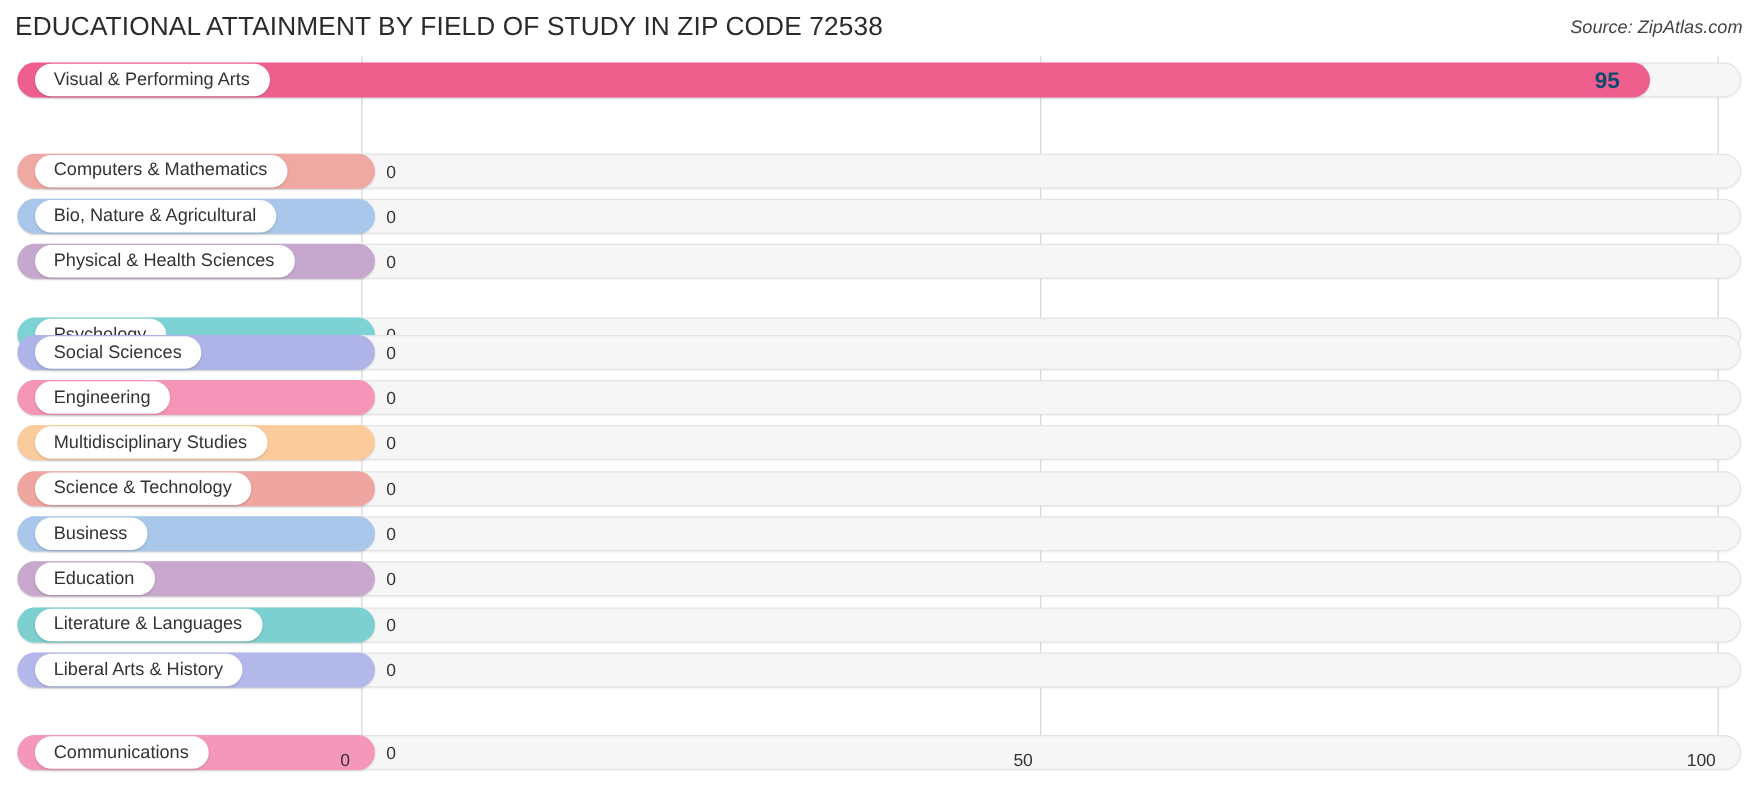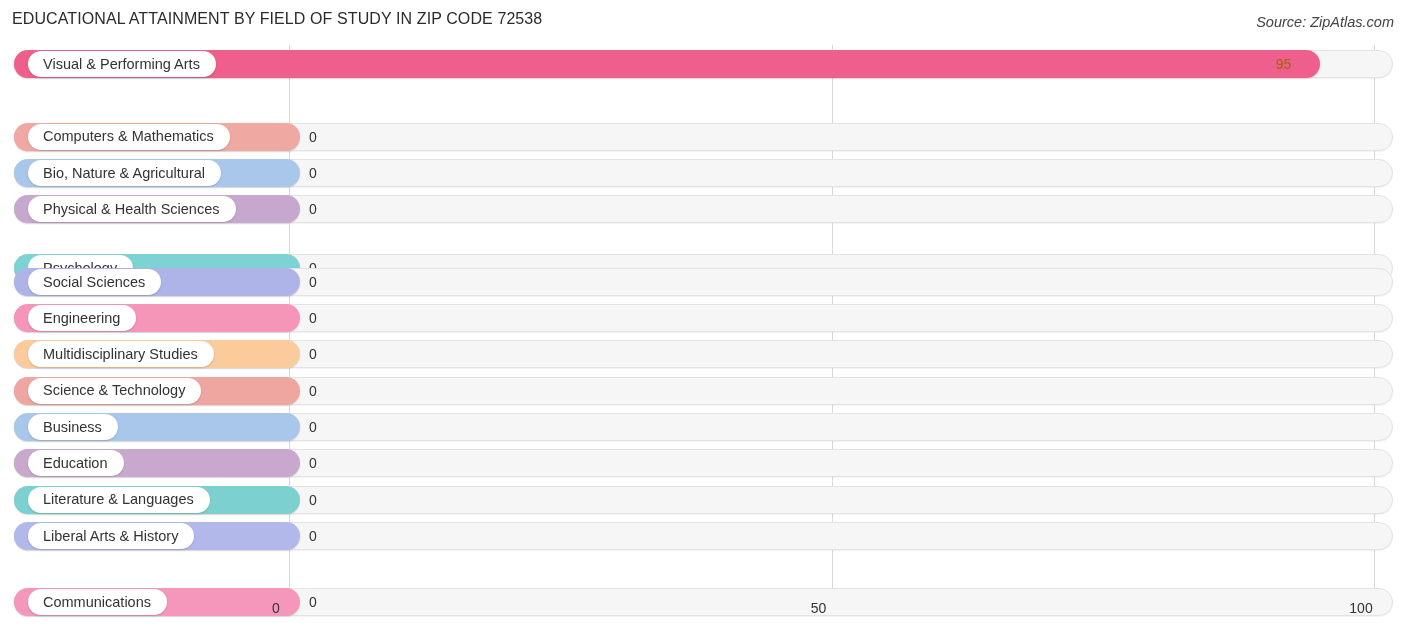--- a/index.html
+++ b/index.html
@@ -20,21 +20,21 @@
   
   .header {
     position: absolute;
     left: 0; top: 0;
     width: 1406px;
     height: 45px;
   }
   .title {
     position: absolute;
     left: 12px; top: 10px;
-    font-size: 16px;
+    font-size: 21px;
     letter-spacing: 0.1px;
     color: #2b2b2b;
     white-space: nowrap;
   }
   .source {
     position: absolute;
     right: 12px; top: 14px;
     font-size: 14.5px;
     font-style: italic;
     color: #444444;
@@ -109,23 +109,23 @@
     font-size: 14px;
     color: #333333;
     white-space: nowrap;
   }
   .value-in {
     position: absolute;
     top: 0;
     height: 28px;
     display: flex;
     align-items: center;
-    font-size: 14px;
-    font-weight: normal;
-    color: #a16207;
+    font-size: 18px;
+    font-weight: bold;
+    color: #0c4a6e;
     white-space: nowrap;
   }
 
   
   .axis {
     position: absolute;
     left: 0; top: 597px;
     width: 1406px;
     height: 34px;
   }

